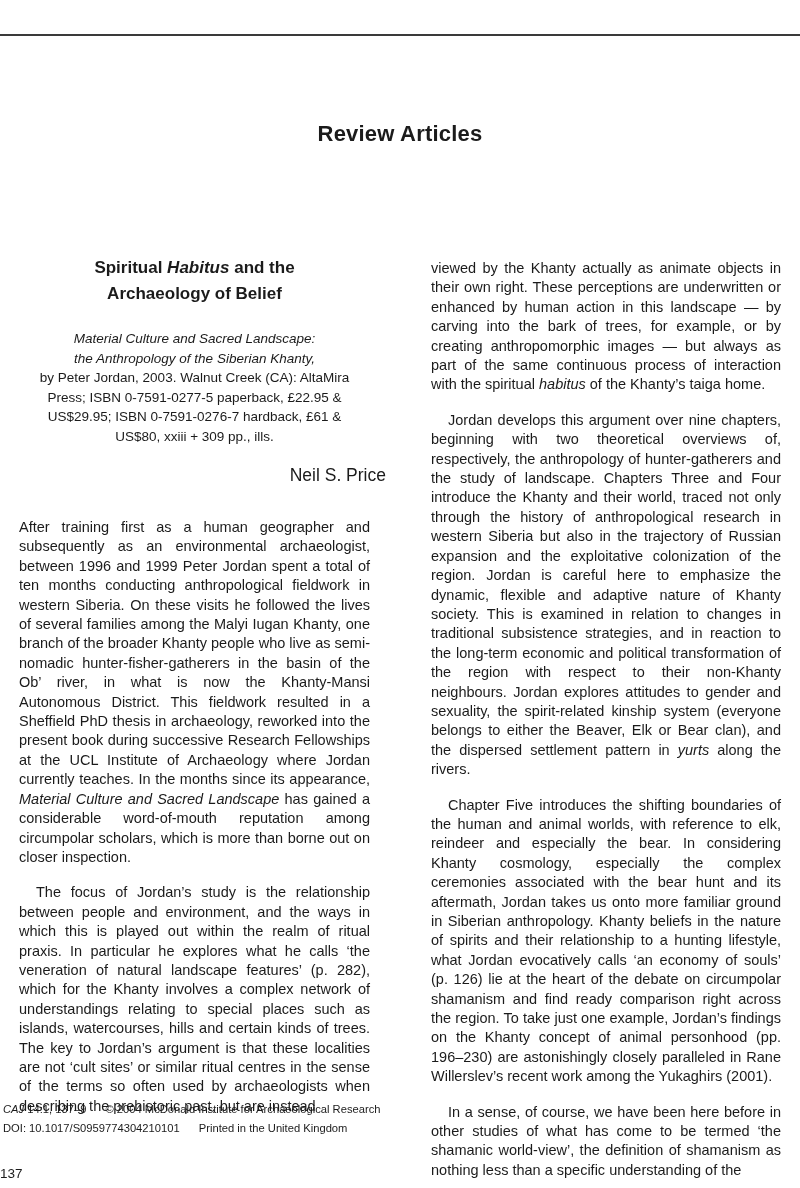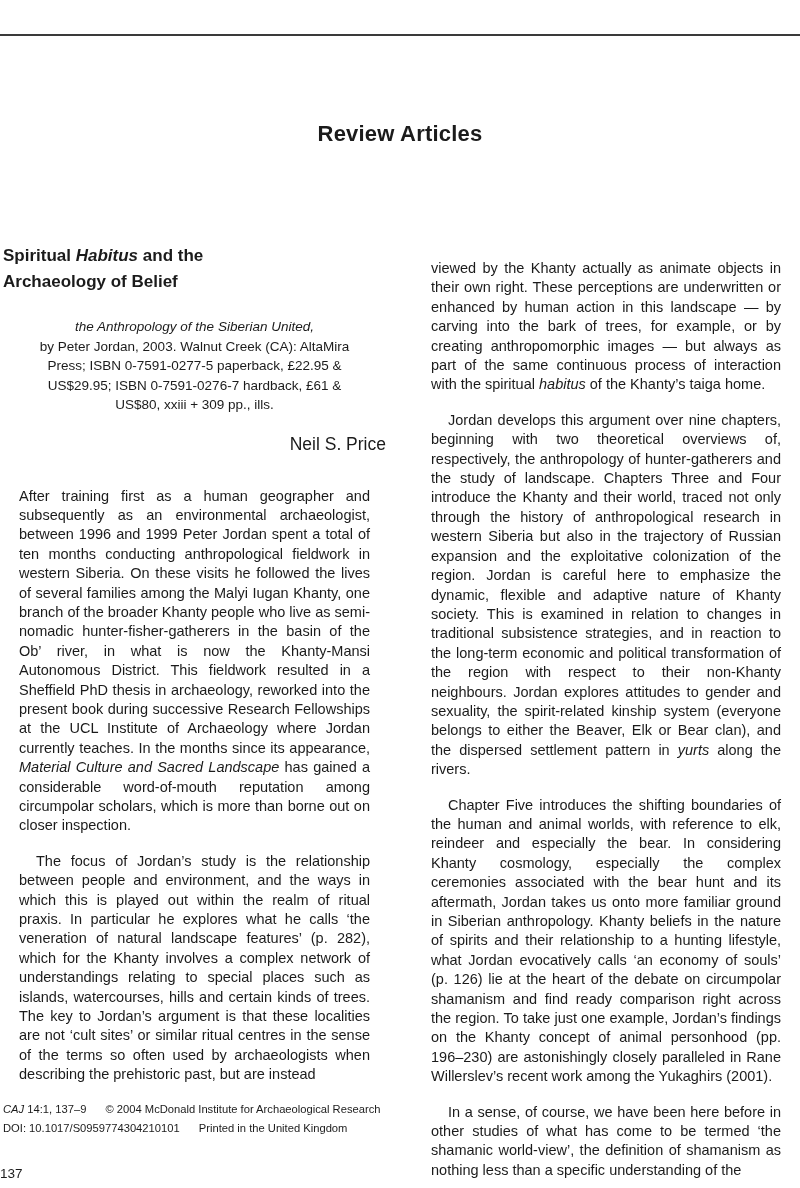--- a/index.html
+++ b/index.html
@@ -41,22 +41,22 @@
     top: 243px;
     left: 3px;
     width: 794px;
     display: flex;
     gap: 29px;
   }
   .col-left  { width: 383px; }
   .col-right { width: 382px; }
 
   .review-title {
-    margin: 0;
-    text-align: left;
+    margin: 12px;
+    text-align: center;
     font-size: 17px;
     font-weight: bold;
     line-height: 26px;
   }
   .review-title .line { display: block; }
   .review-title i { font-style: italic; }
 
   .citation {
     margin-top: 22px;
     text-align: center;
@@ -115,21 +115,22 @@
 
   <div class="columns">
 
     <div class="col col-left">
       <h2 class="review-title">
         <span class="line"><span>Spiritual </span><i>Habitus</i><span> and the</span></span>
         <span class="line">Archaeology of Belief</span>
       </h2>
 
       <div class="citation">
-        <div class="cit-line italic">the Anthropology of the Siberian United,</div>
+        <div class="cit-line italic">Material Culture and Sacred Landscape:</div>
+        <div class="cit-line italic">the Anthropology of the Siberian Khanty,</div>
         <div class="cit-line">by Peter Jordan, 2003. Walnut Creek (CA): AltaMira</div>
         <div class="cit-line">Press; ISBN 0-7591-0277-5 paperback, £22.95 &amp;</div>
         <div class="cit-line">US$29.95; ISBN 0-7591-0276-7 hardback, £61 &amp;</div>
         <div class="cit-line">US$80, xxiii + 309 pp., ills.</div>
       </div>
 
       <div class="author">Neil S. Price</div>
 
       <p class="body-par first"><span>After training first as a human geographer and subsequently as an environmental archaeologist, between 1996 and 1999 Peter Jordan spent a total of ten months conducting anthropological fieldwork in western Siberia. On these visits he followed the lives of several families among the Malyi Iugan Khanty, one branch of the broader Khanty people who live as semi-nomadic hunter-fisher-gatherers in the basin of the Ob’ river, in what is now the Khanty-Mansi Autonomous District. This fieldwork resulted in a Sheffield PhD thesis in archaeology, reworked into the present book during successive Research Fellowships at the UCL Institute of Archaeology where Jordan currently teaches. In the months since its appearance, </span><i>Material Culture and Sacred Landscape</i><span> has gained a considerable word-of-mouth reputation among circumpolar scholars, which is more than borne out on closer inspection.</span></p>
       <p class="body-par indent"><span>The focus of Jordan’s study is the relationship between people and environment, and the ways in which this is played out within the realm of ritual praxis. In particular he explores what he calls ‘the veneration of natural landscape features’ (p. 282), which for the Khanty involves a complex network of understandings relating to special places such as islands, watercourses, hills and certain kinds of trees. The key to Jordan’s argument is that these localities are not ‘cult sites’ or similar ritual centres in the sense of the terms so often used by archaeologists when describing the prehistoric past, but are instead</span></p>

